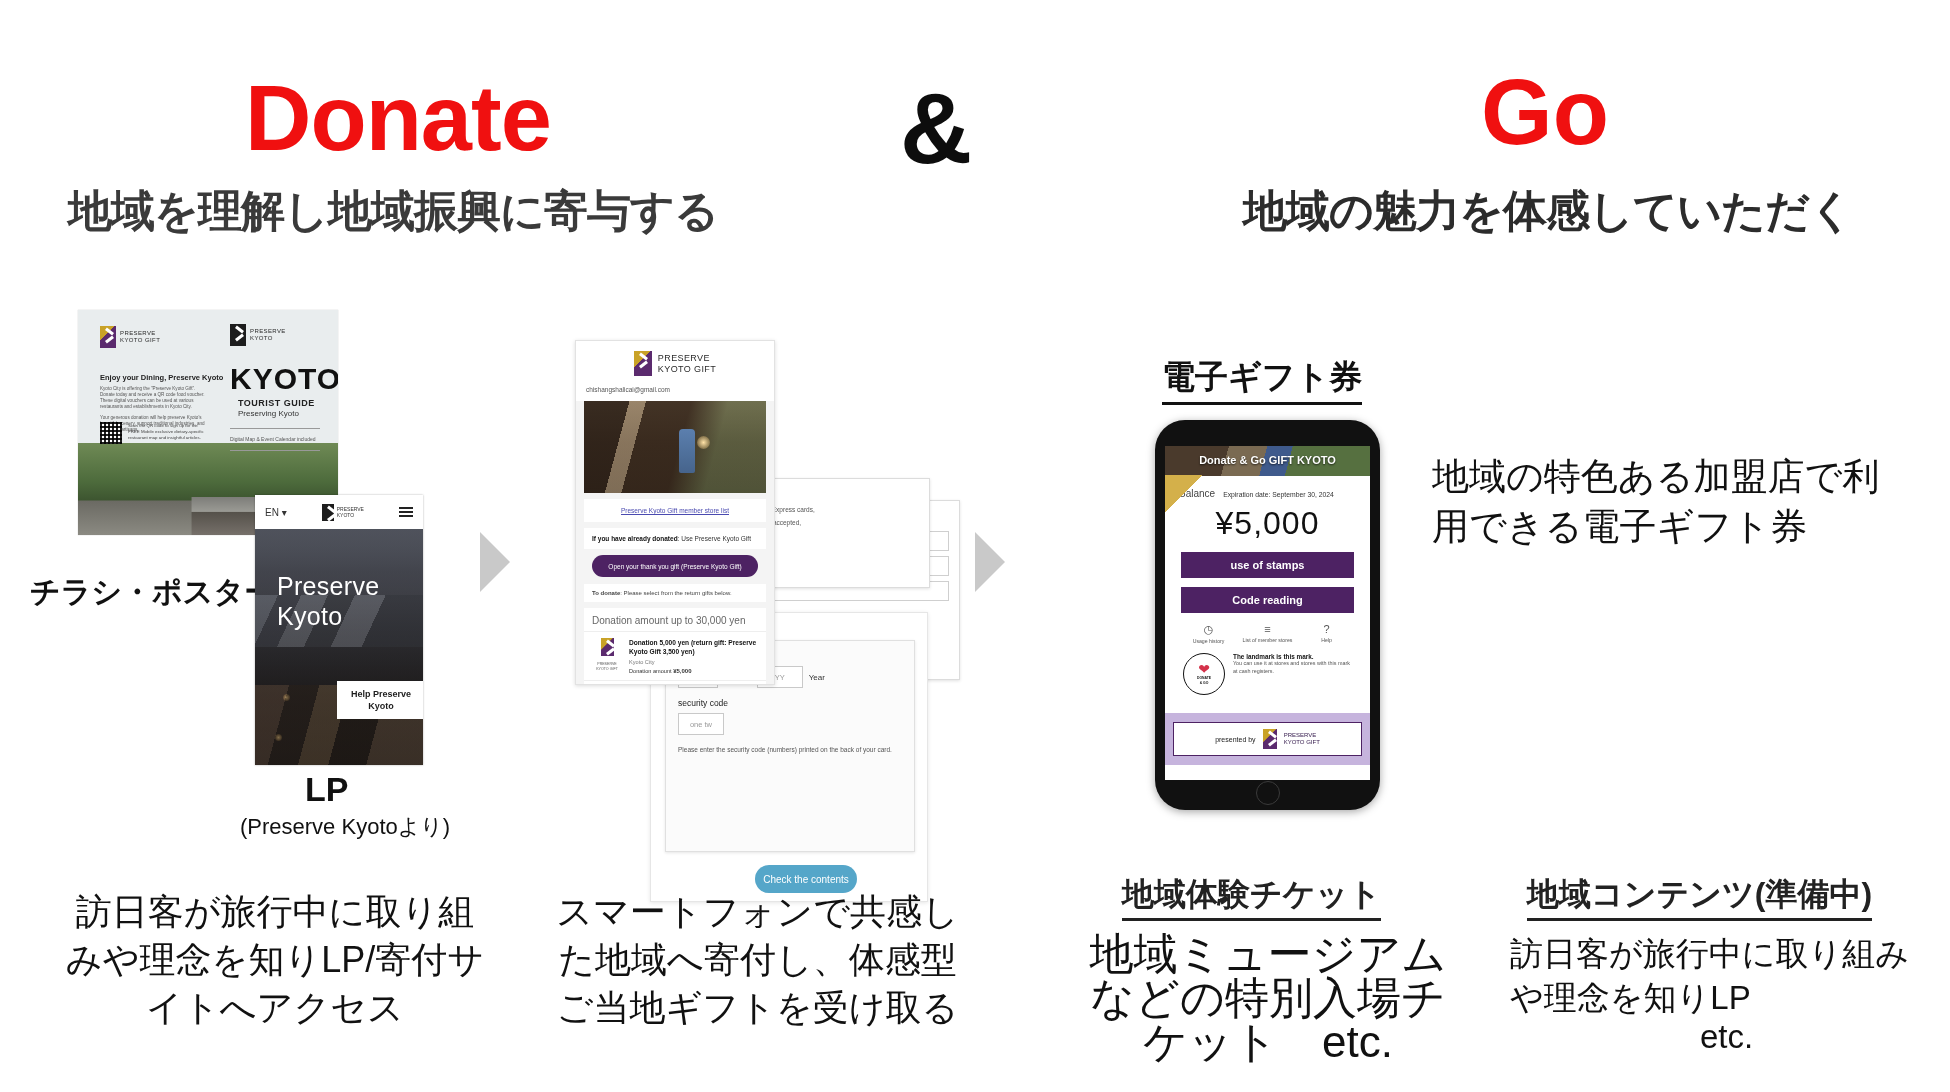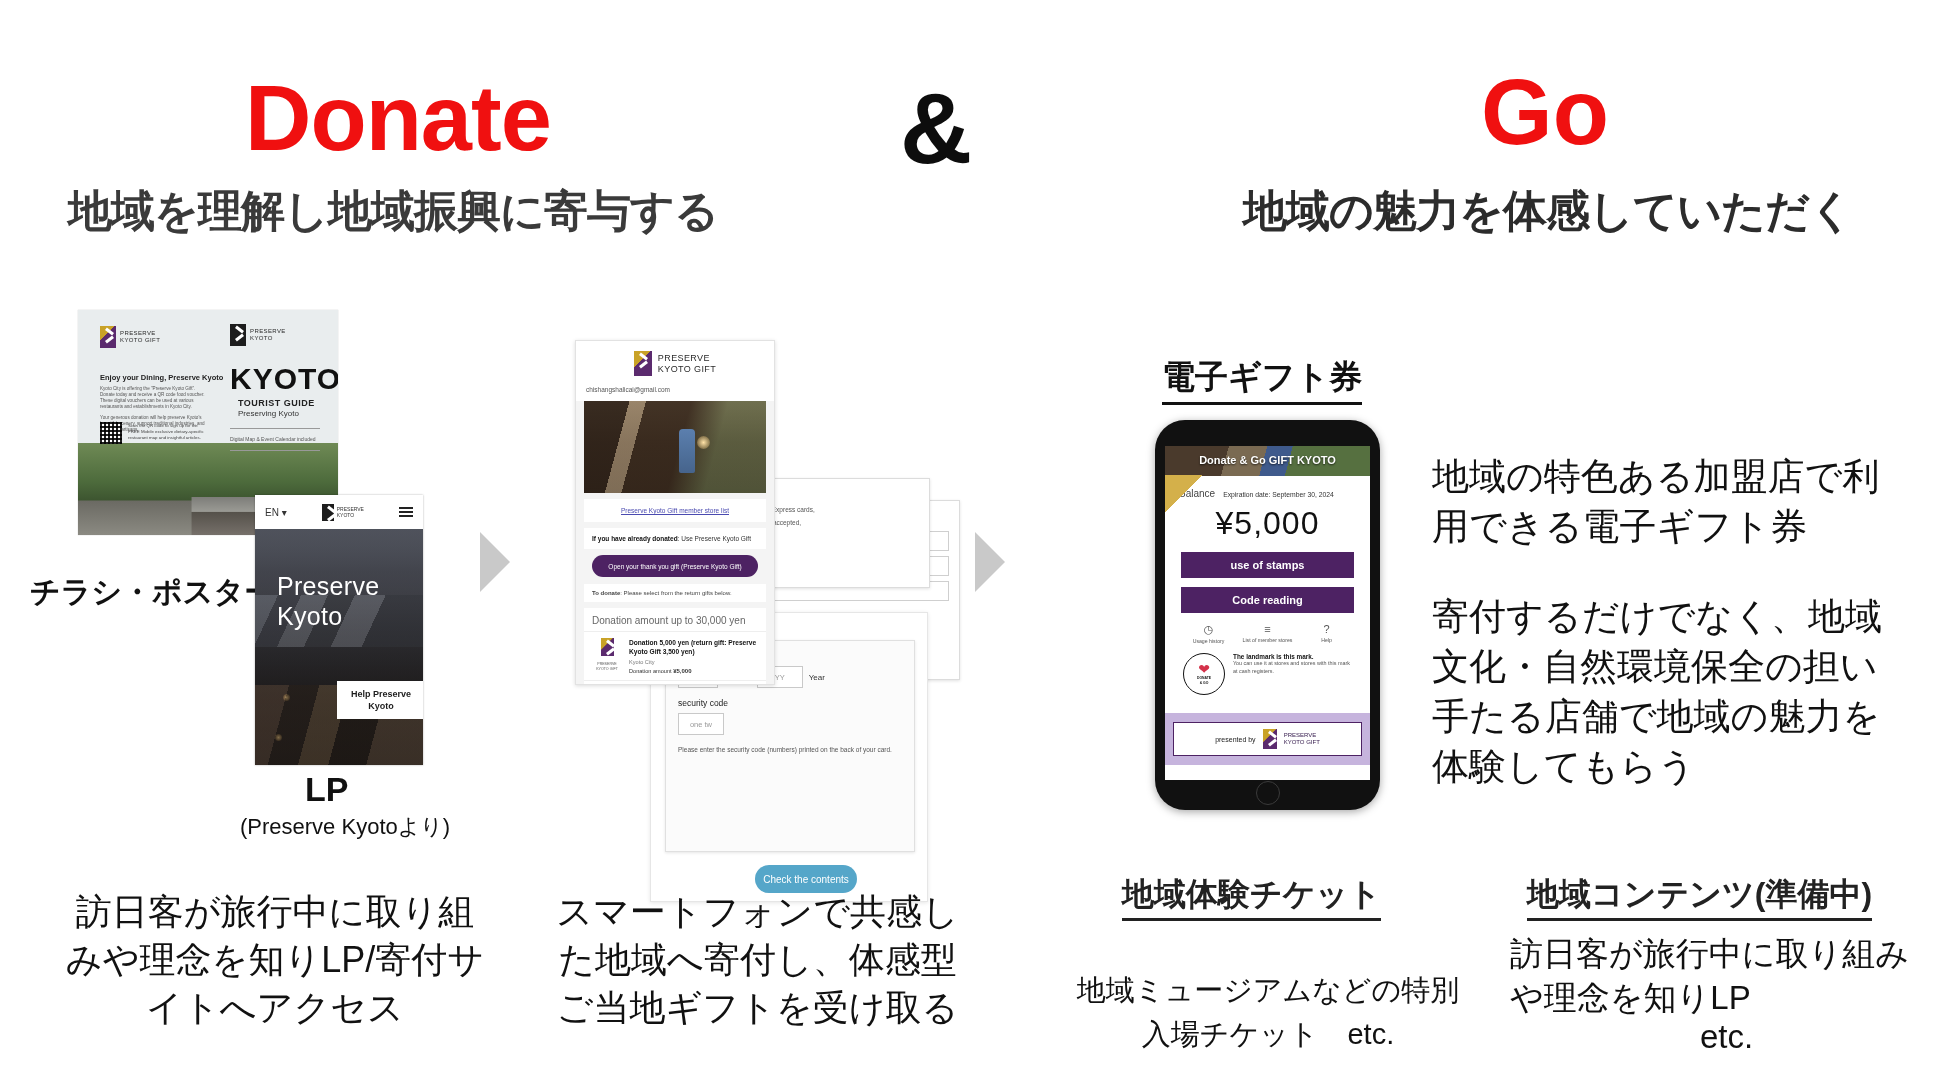--- a/index.html
+++ b/index.html
@@ -303,21 +303,21 @@
   
   .cap-1 { left: 60px; top: 888px; width: 430px; text-align:center; font-size: 36px; line-height: 48px; color:#111;}
   .cap-2 { left: 545px; top: 888px; width: 425px; text-align:center; font-size: 36px; line-height: 48px; color:#111;}
 
   .sec-h {
     font-size: 32px; font-weight: 700; color:#222; border-bottom: 3px solid #222;
     display:inline-block; padding-bottom: 1px; white-space: nowrap;
   }
   .sec3-h { left: 1122px; top: 873px; }
   .sec4-h { left: 1527px; top: 873px; }
-  .sec3-b { left: 1068px; top: 968px; width: 400px; font-size: 29px; line-height: 44px; color:#111; text-align:center;}
+  .sec3-b { left: 1068px; top: 932px; width: 400px; font-size: 44px; line-height: 44px; color:#111; text-align:center;}
   .sec4-b { left: 1510px; top: 932px; width: 420px; font-size: 33px; line-height: 44px; color:#111;}
   .sec4-etc { left: 1700px; top: 1018px; font-size: 33px; color:#111;}
 </style>
 </head>
 <body>
 
 <div id="page">
 
   <div class="abs hl-donate">Donate</div>
   <div class="abs sub-donate">地域を理解し地域振興に寄与する</div>
@@ -521,21 +521,20 @@
           <span class="ph-pk">
             <span>PRESERVE</span><br>
             <span>KYOTO GIFT</span>
           </span>
         </div>
       </div>
     </div>
   </div>
 
   <div class="abs desc-1">地域の特色ある加盟店で利用できる電子ギフト券</div>
-  <div class="abs desc-2">寄付するだけでなく、地域文化・自然環境保全の担い手たる店舗で地域の魅力を体験してもらう</div>
 
   <div class="abs cap-1">訪日客が旅行中に取り組みや理念を知りLP/寄付サイトへアクセス</div>
   <div class="abs cap-2">スマートフォンで共感した地域へ寄付し、体感型ご当地ギフトを受け取る</div>
 
   <div class="abs sec3-h">
     <span class="sec-h">地域体験チケット</span>
   </div>
   <div class="abs sec3-b">地域ミュージアムなどの特別入場チケット　etc.</div>
 
   <div class="abs sec4-h">

